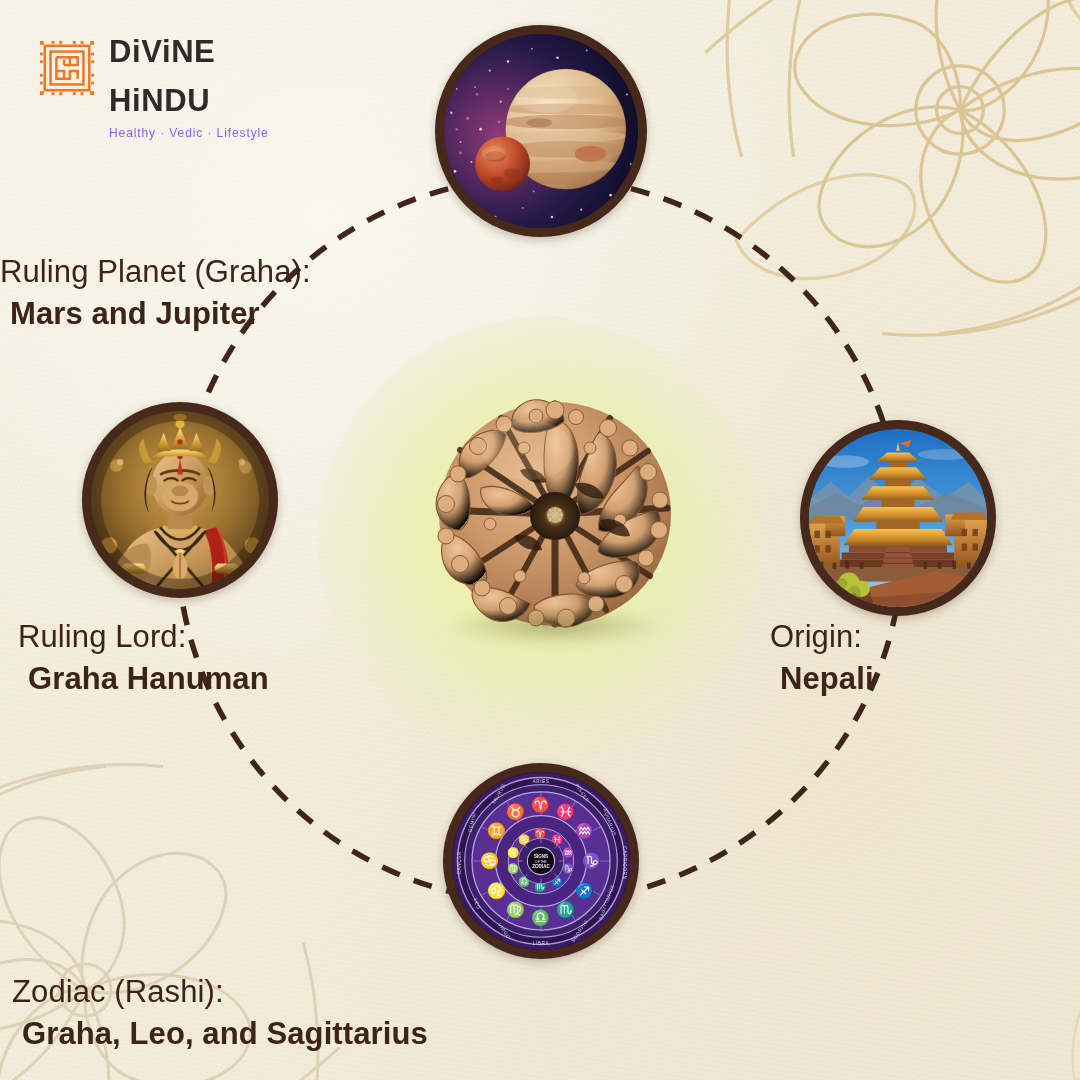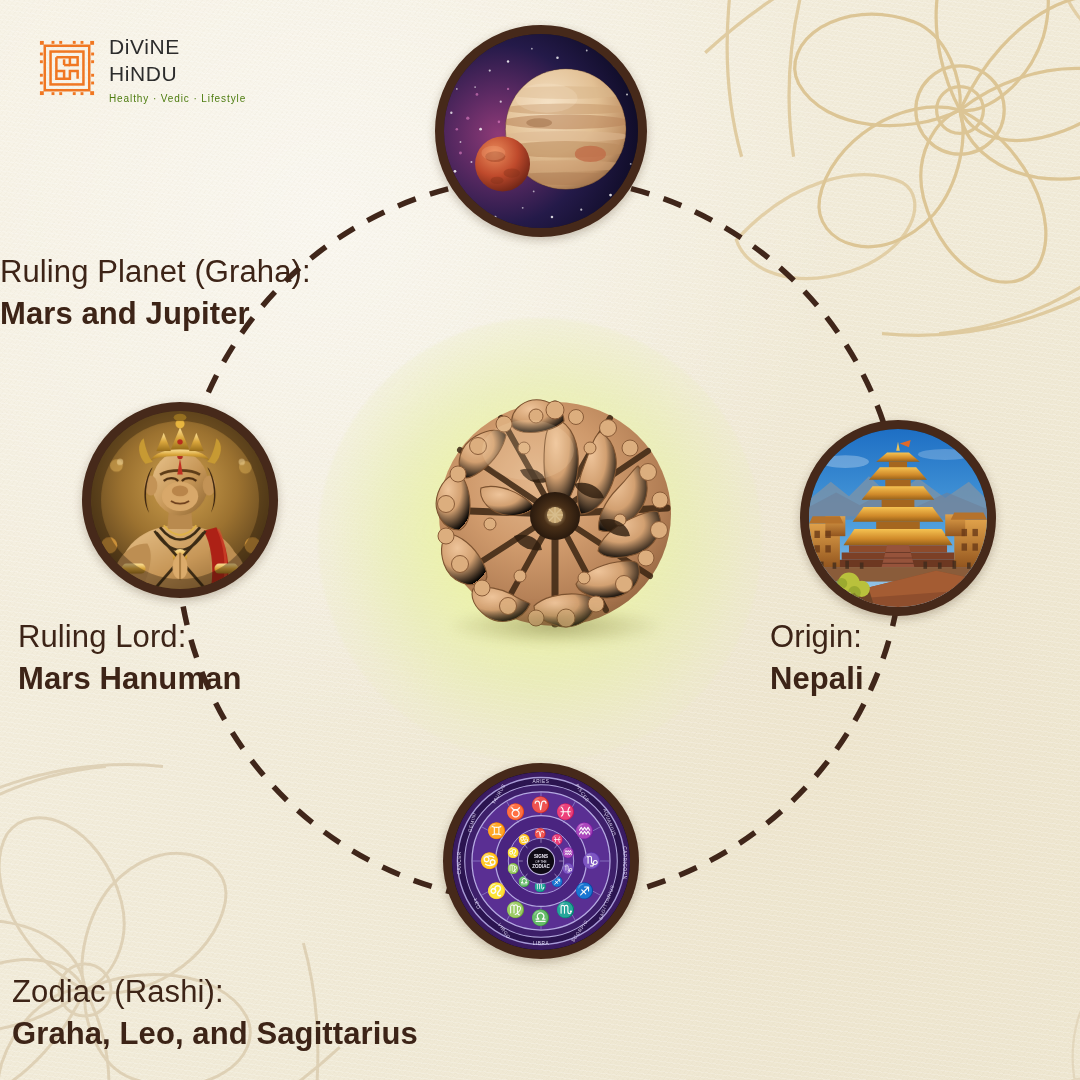--- a/index.html
+++ b/index.html
@@ -61,38 +61,38 @@
     border:9px solid #46291a;
     overflow:hidden;
     box-shadow:0 3px 10px rgba(70,45,25,.28);
     background:#2a1a10;
   }
   .node-ring svg,.node-ring .scene{ display:block; width:100%; height:100%; }
 
   
   .label{ position:absolute; z-index:7; text-align:left; color:#3d2417; line-height:1.2; }
   .label .ln1{ font-size:31px; font-weight:400; letter-spacing:.1px; white-space:nowrap; }
-  .label .ln2{ font-size:31px; font-weight:700; letter-spacing:.1px; white-space:nowrap; margin-top:5px; }
+  .label .ln2{ font-size:31px; font-weight:700; letter-spacing:.1px; white-space:nowrap; margin-top:5px;padding-left:10px; }
 
   #label-planet{ left:0; right:0; top:253px; }
   #label-deity { left:18px; width:352px; top:618px; }
   #label-origin{ left:770px; width:350px; top:618px; }
   #label-zodiac{ left:12px; right:0; top:973px; }
 
   
   .logo{ position:absolute; left:38px; top:37px; z-index:8; display:flex; align-items:flex-start; }
   .logo-mark{ width:58px; height:58px; margin-top:2px; }
   .logo-txt{ margin-left:13px; }
   .logo-l1,.logo-l2{
-    font-size:21px; font-weight:400; color:#2c2c2c;
+    font-size:31px; font-weight:700; color:#2c2c2c;
     letter-spacing:.6px; line-height:.98; display:block;
   }
-  .logo-l2{ margin-top:6px; }
+  .logo-l2{ margin-top:19px; }
   .logo-tag{
-    display:block; margin-top:9px; font-size:10px; color:#4d7c0f;
+    display:block; margin-top:9px; font-size:12px; color:#8b5cf6;
     letter-spacing:.9px; white-space:nowrap;
   }
 </style>
 </head>
 <body>
 
 <div class="paper-bg"></div>
 <div class="paper-noise"></div>
 
 <svg class="ornament orn-tr" viewBox="0 0 200 200">
@@ -672,21 +672,21 @@
   </div>
 </div>
 
 <div class="label" id="label-planet">
   <div class="ln1">Ruling Planet (Graha):</div>
   <div class="ln2">Mars and Jupiter</div>
 </div>
 
 <div class="label" id="label-deity">
   <div class="ln1">Ruling Lord:</div>
-  <div class="ln2">Mars Hanuman</div>
+  <div class="ln2">Graha Hanuman</div>
 </div>
 
 <div class="label" id="label-origin">
   <div class="ln1">Origin:</div>
   <div class="ln2">Nepali</div>
 </div>
 
 <div class="label" id="label-zodiac">
   <div class="ln1">Zodiac (Rashi):</div>
   <div class="ln2">Graha, Leo, and Sagittarius</div>

